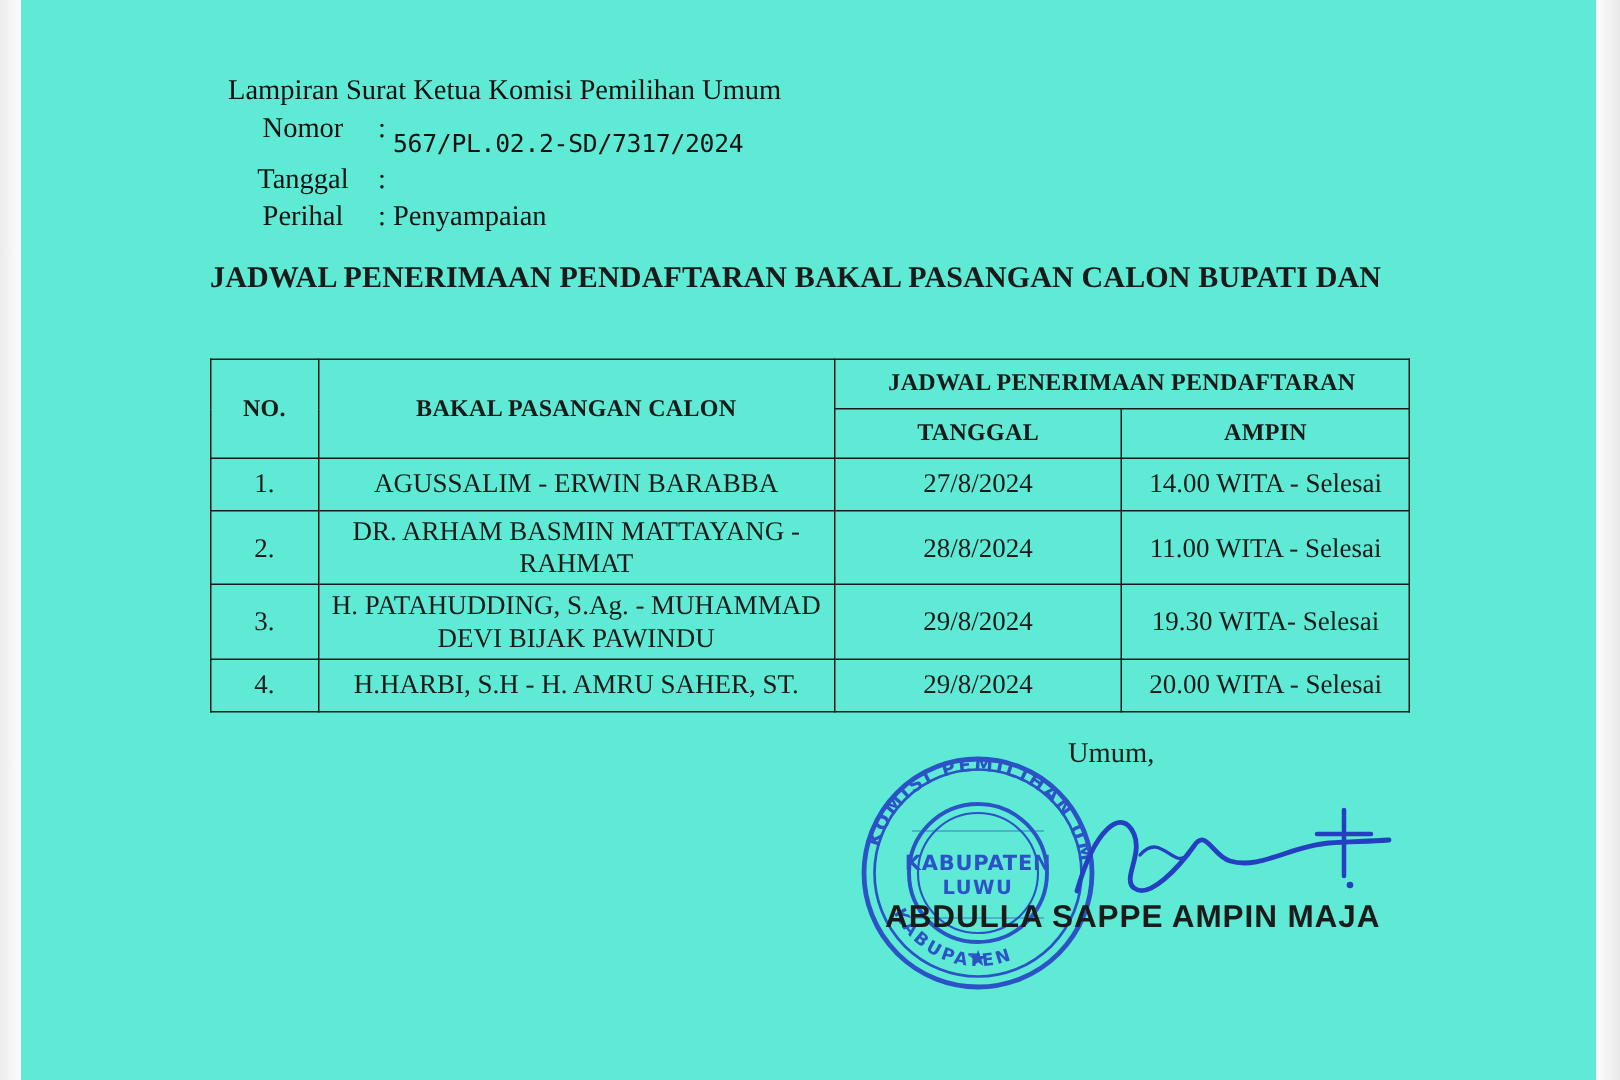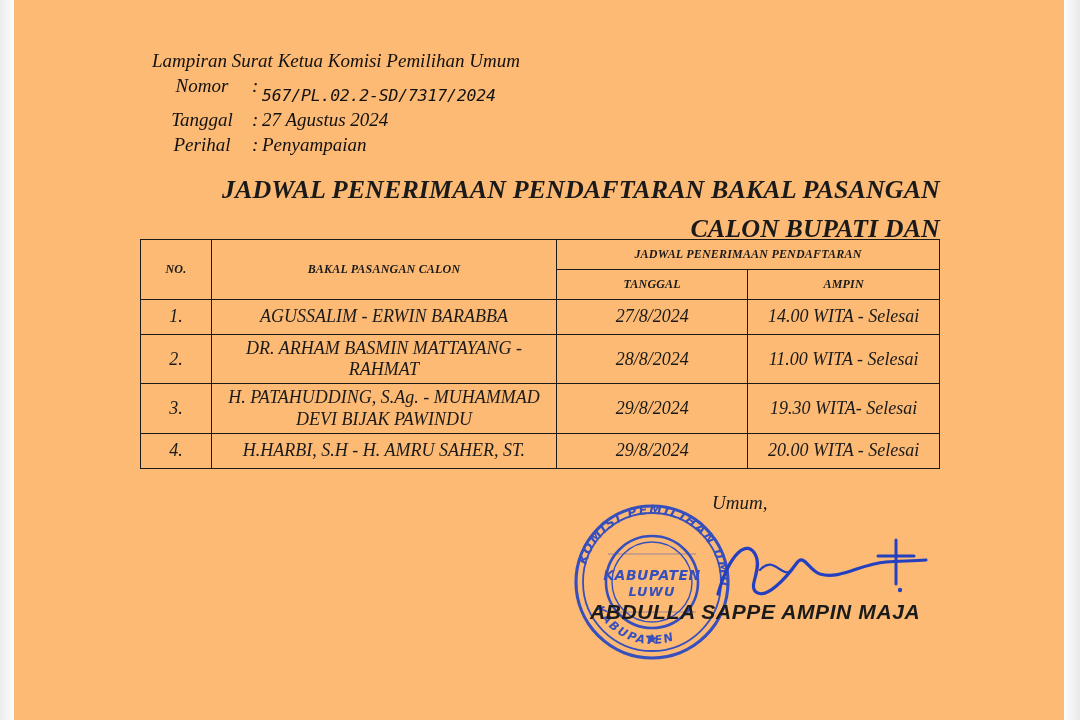--- a/index.html
+++ b/index.html
@@ -11,22 +11,21 @@
     height: 720px;
     background: #ffffff;
     font-family: "Liberation Serif", serif;
     color: #1a1a1a;
     overflow: hidden;
     position: relative;
   }
   .page {
     position: absolute;
     inset: 0;
-    background: #fdba74;
-    font-style: italic;
+    background: #5eead4;
   }
   
   .page::before {
     content: "";
     position: absolute;
     left: 0; top: 0; bottom: 0;
     width: 14px;
     background: linear-gradient(to right, #ececec, #fdfdfd);
     pointer-events: none;
   }
@@ -65,22 +64,22 @@
     font-size: 16.5px;
     letter-spacing: -0.2px;
     margin-top: 12px;
   }
 
   .doc-title {
     position: absolute;
     left: 140px;
     top: 170px;
     width: 800px;
-    text-align: right;
-    font-size: 26px;
+    text-align: left;
+    font-size: 20px;
     font-weight: bold;
     line-height: 1.5;
     letter-spacing: 0.1px;
   }
 
   table.schedule {
     position: absolute;
     left: 140px;
     top: 239px;
     width: 800px;
@@ -88,21 +87,21 @@
     font-size: 18px;
   }
   table.schedule td, table.schedule th {
     border: 1.5px solid #1b1b1b;
     padding: 2px 6px;
     text-align: center;
     vertical-align: middle;
   }
   table.schedule th {
     font-weight: bold;
-    font-size: 12px;
+    font-size: 16px;
     letter-spacing: 0.2px;
     padding: 7px 6px;
   }
   .col-no { width: 62px; }
   .col-pair { width: 355px; }
   .col-tgl { width: 190px; }
   .col-wkt { width: 193px; }
   table.schedule tbody td {
     height: 28px;
     line-height: 1.18;
@@ -161,21 +160,20 @@
       <span>Lampiran Surat Ketua Komisi Pemilihan Umum</span>
     </div>
     <div class="lh-line">
       <span class="lh-label">Nomor</span>
       <span class="lh-sep">:</span>
       <span class="mono-val">567/PL.02.2-SD/7317/2024</span>
     </div>
     <div class="lh-line">
       <span class="lh-label">Tanggal</span>
       <span class="lh-sep">:</span>
-      <span>27 Agustus 2024</span>
     </div>
     <div class="lh-line">
       <span class="lh-label">Perihal</span>
       <span class="lh-sep">:</span>
       <span>Penyampaian</span>
     </div>
   </div>
 
   <div class="doc-title">
     <div>JADWAL PENERIMAAN PENDAFTARAN BAKAL PASANGAN CALON BUPATI DAN</div>

